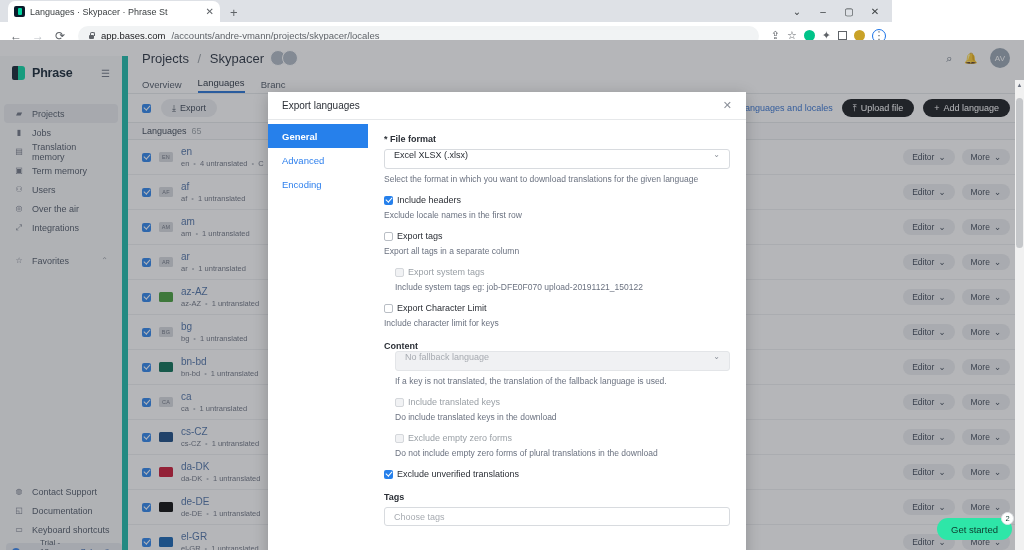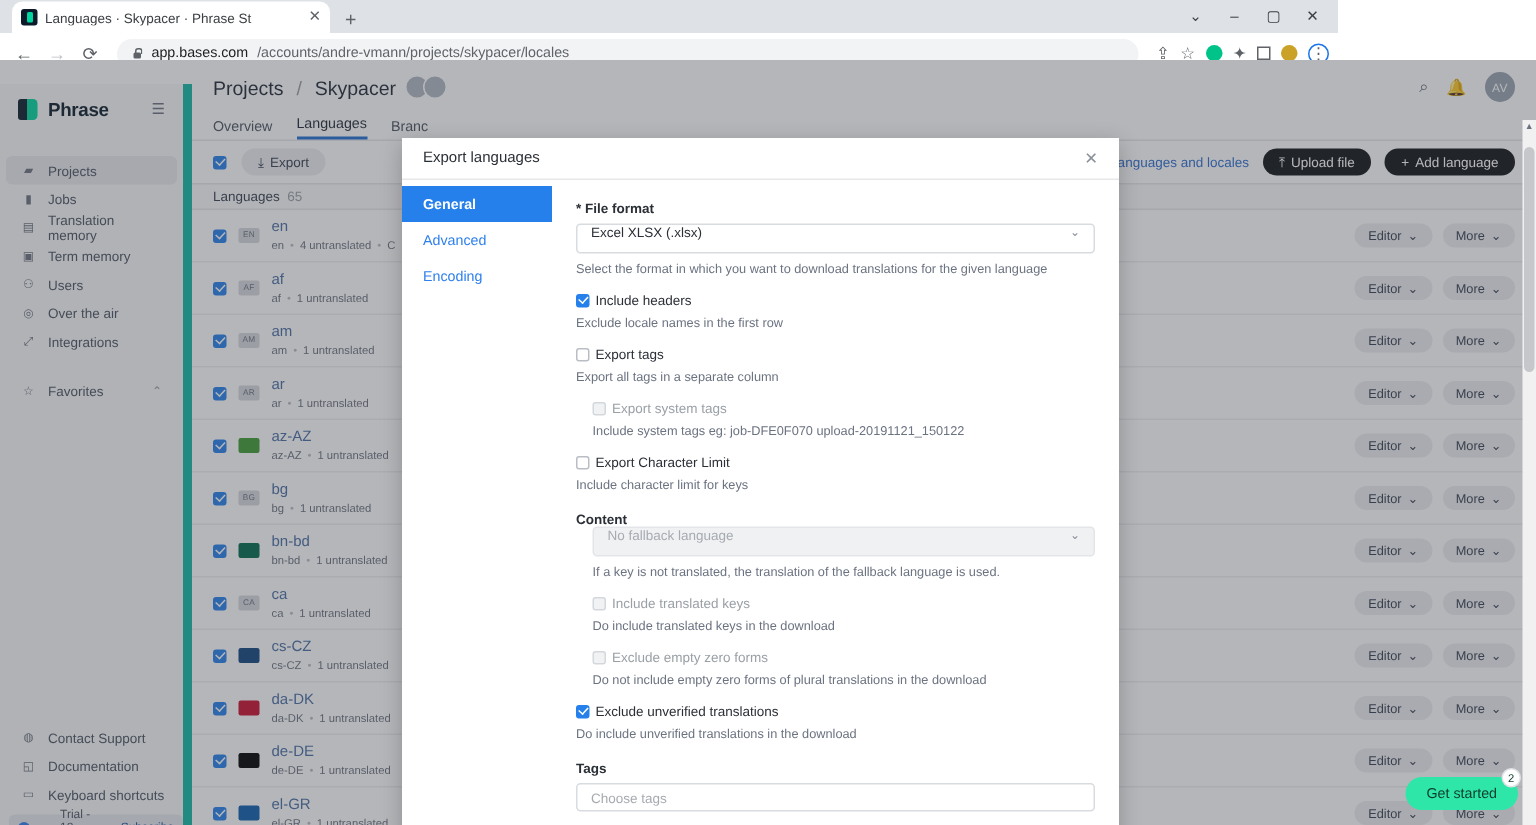--- a/index.html
+++ b/index.html
@@ -721,21 +721,20 @@
               <div class="help indent">Do include translated keys in the download</div>
               <div class="chk indent">
                 <span class="cb dis"></span>
                 <span class="lbl dis">Exclude empty zero forms</span>
               </div>
               <div class="help indent">Do not include empty zero forms of plural translations in the download</div>
               <div class="chk">
                 <span class="cb on"></span>
                 <span class="lbl">Exclude unverified translations</span>
               </div>
-              <div class="help">Do include unverified translations in the download</div>
             </div>
 
           <div class="section-h">Tags</div>
           <div class="tagbox">Choose tags</div>
 
         </div>
       </div>
 
     </div>
 

